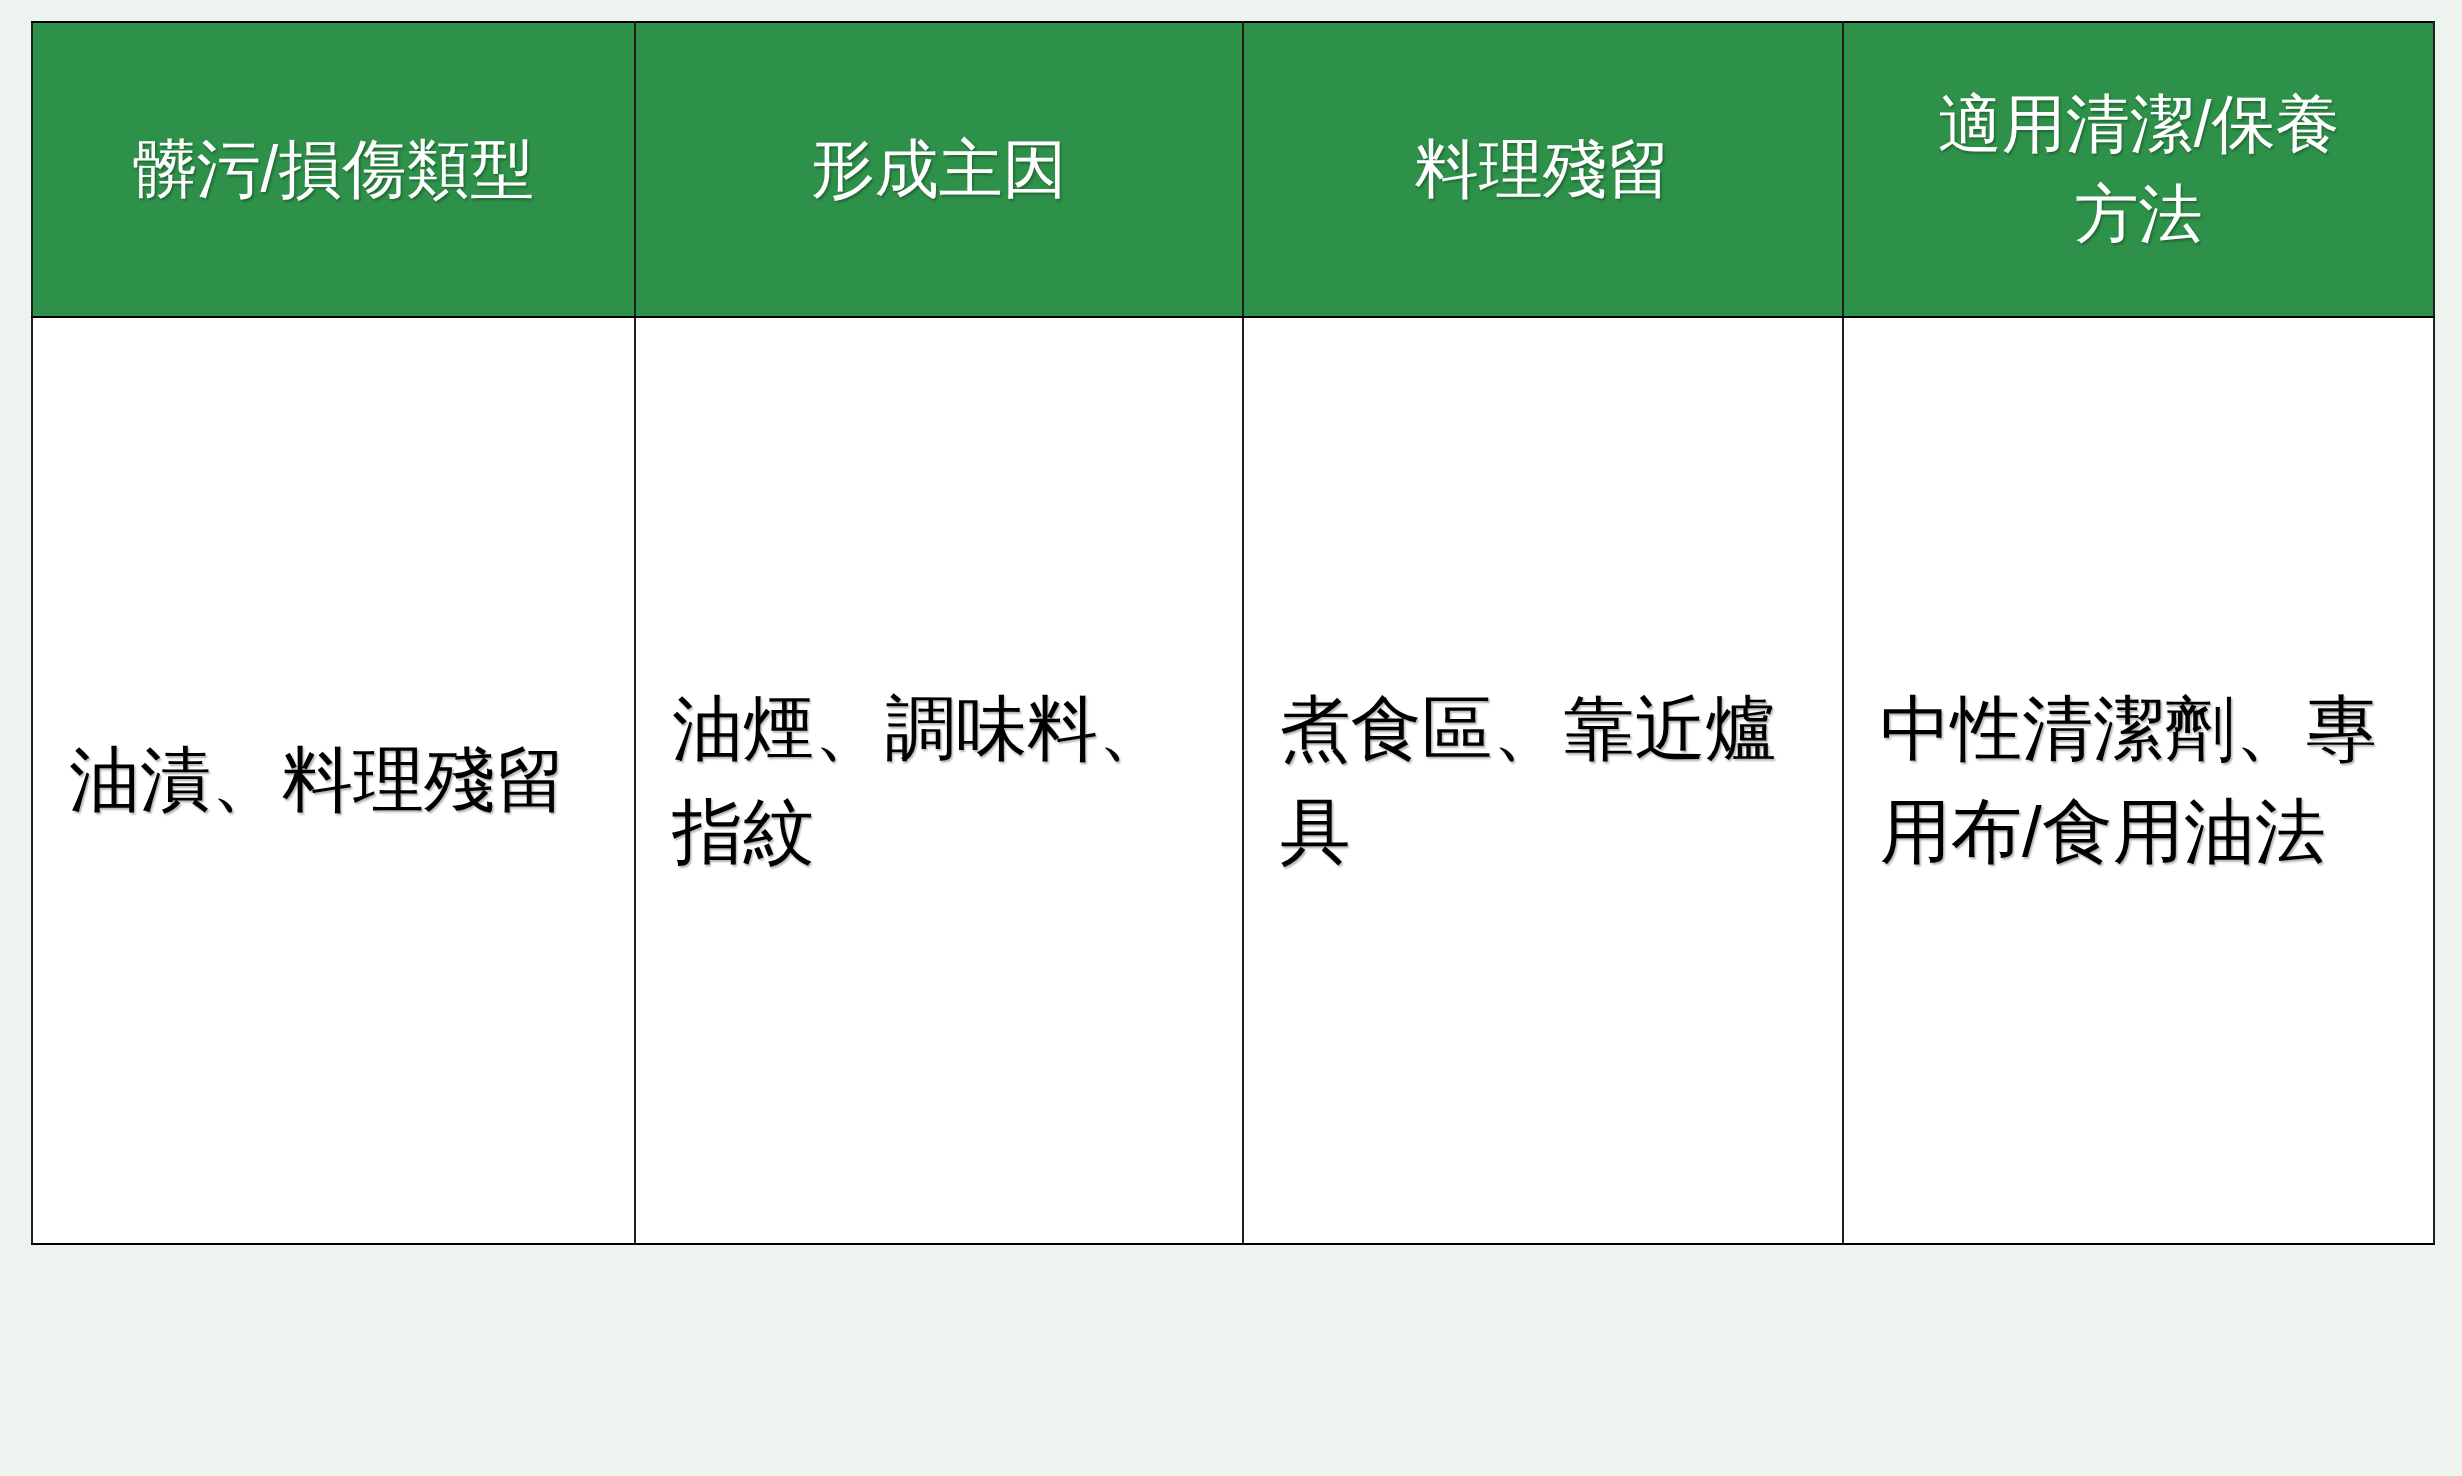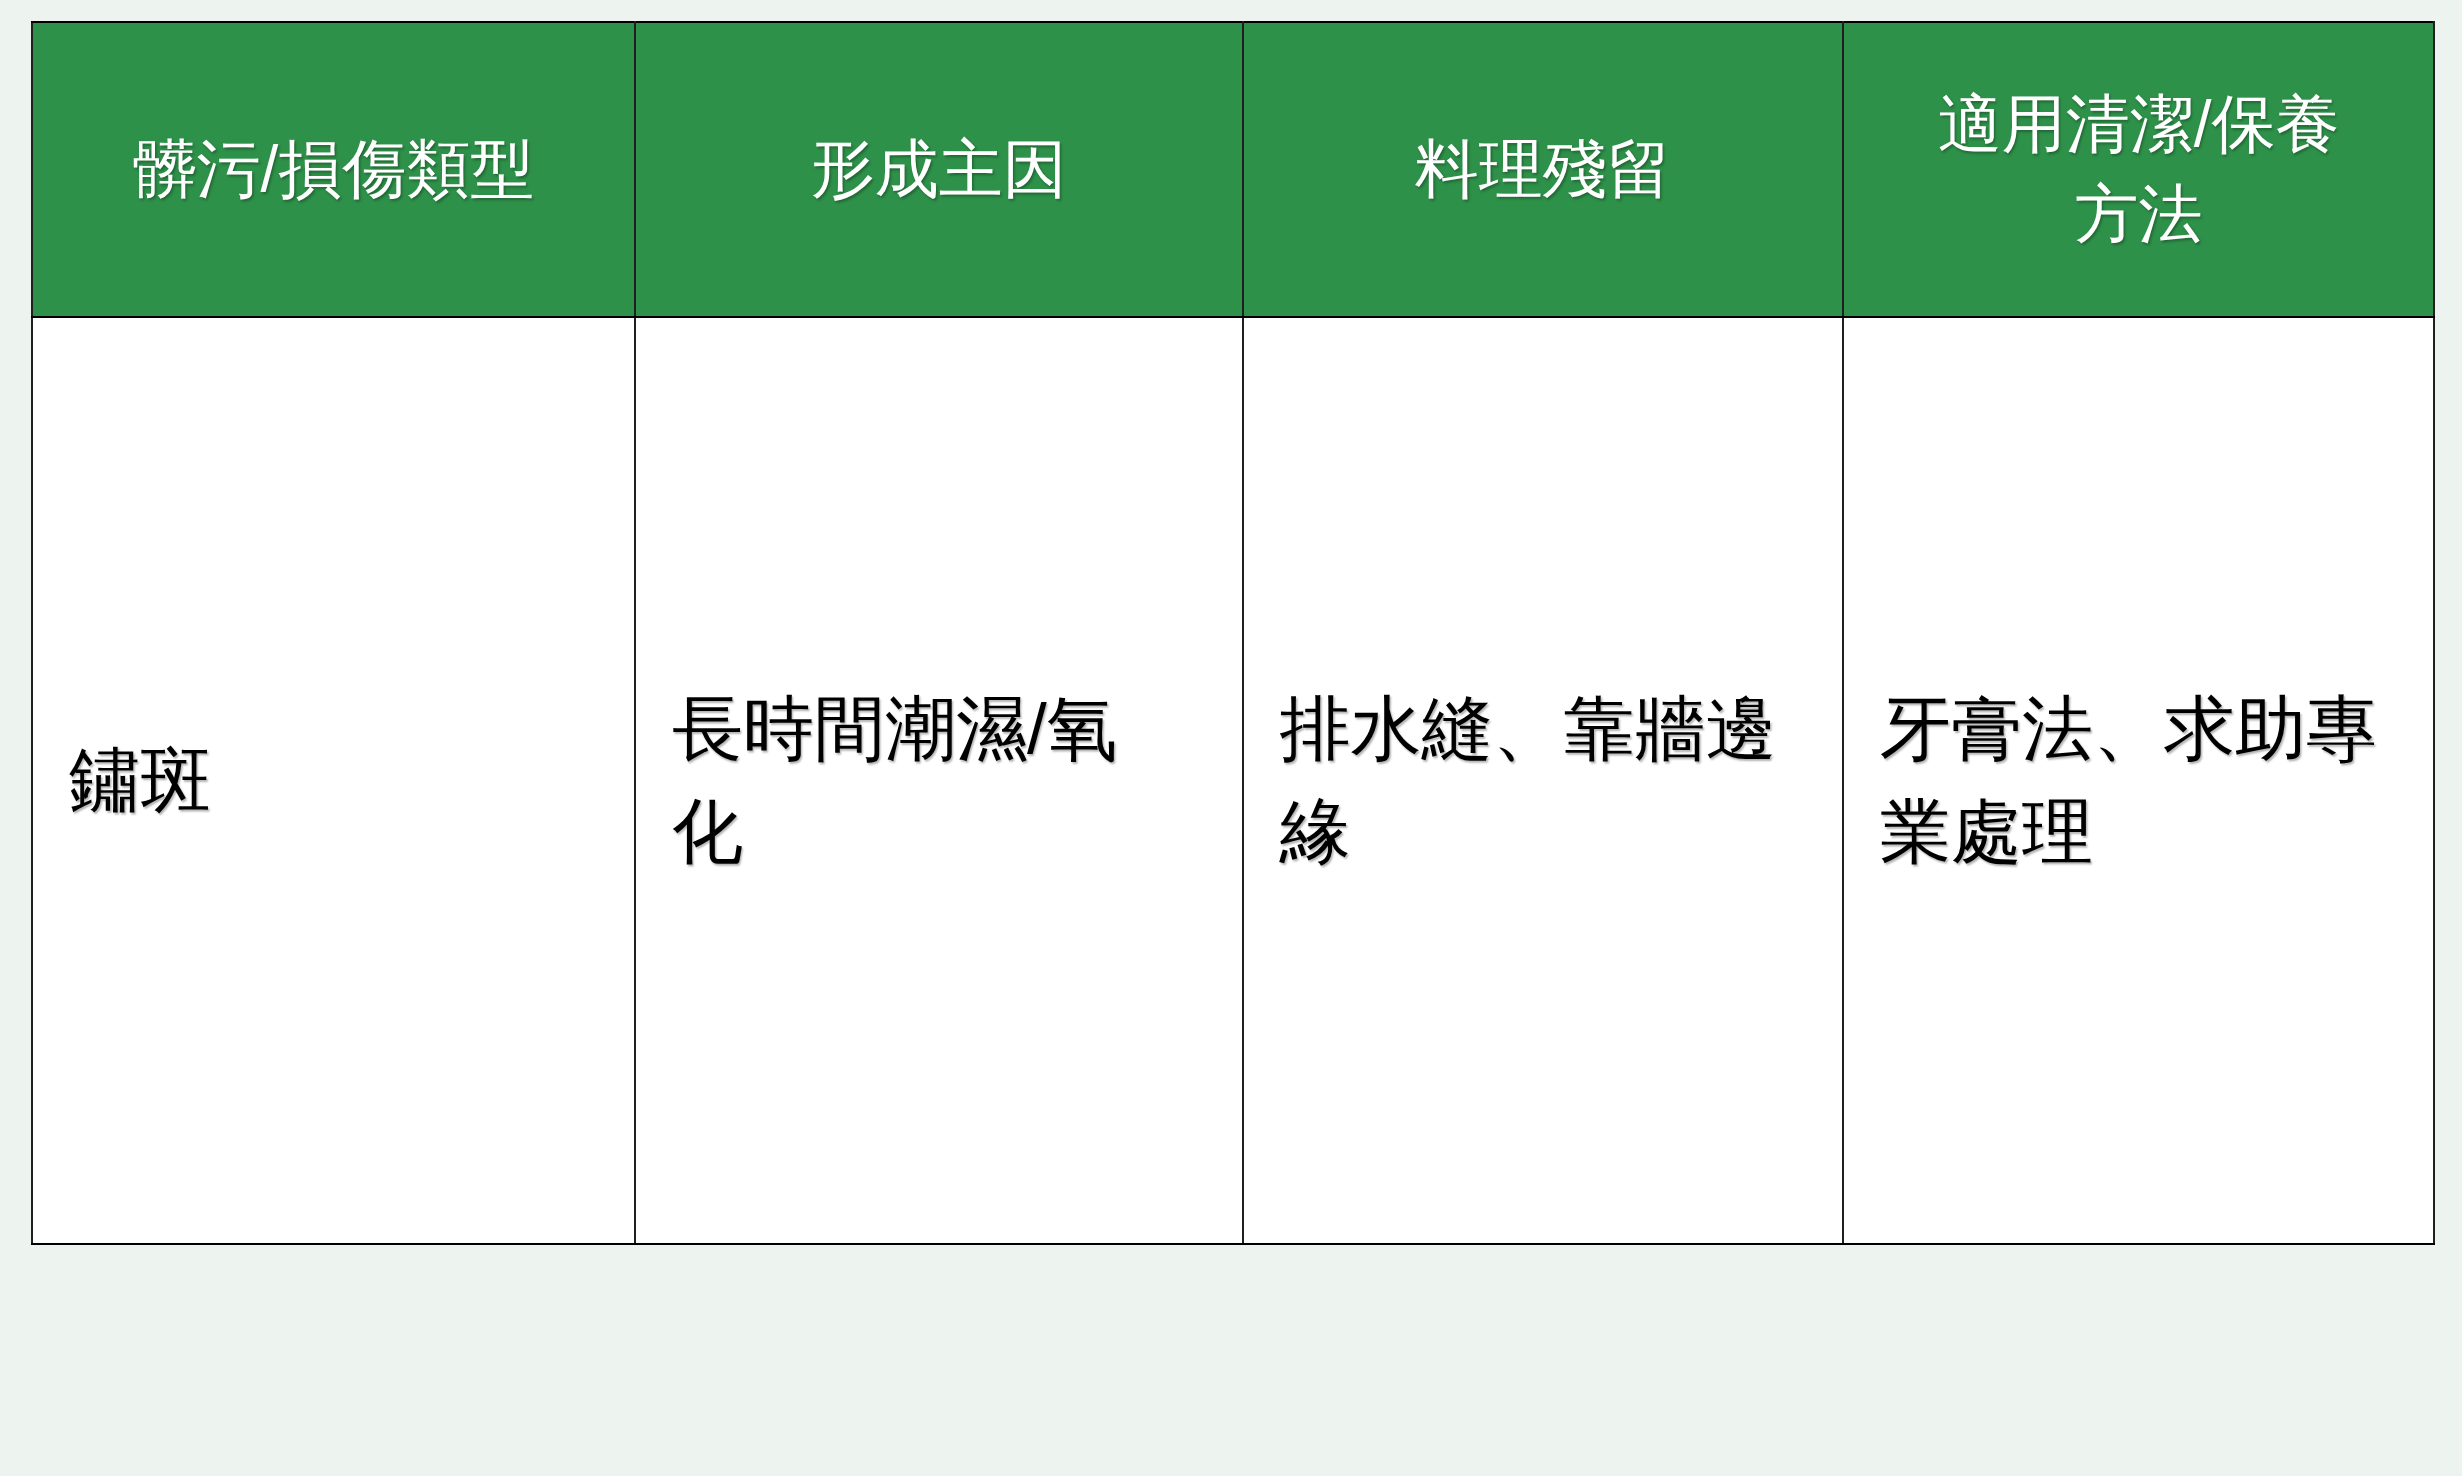--- a/index.html
+++ b/index.html
@@ -76,24 +76,24 @@
       <tr>
         <th>髒污/損傷類型</th>
         <th>形成主因</th>
         <th>料理殘留</th>
         <th>適用清潔/保養
 方法</th>
       </tr>
     </thead>
     <tbody>
       <tr class="row-plain">
-        <td>鏽斑</td>
-        <td>長時間潮濕/氧
-化</td>
-        <td>排水縫、靠牆邊
-緣</td>
-        <td>牙膏法、求助專
-業處理</td>
+        <td>油漬、料理殘留</td>
+        <td>油煙、調味料、
+指紋</td>
+        <td>煮食區、靠近爐
+具</td>
+        <td>中性清潔劑、專
+用布/食用油法</td>
       </tr>
     </tbody>
   </table>
 </div>
 
 
 </body></html>

